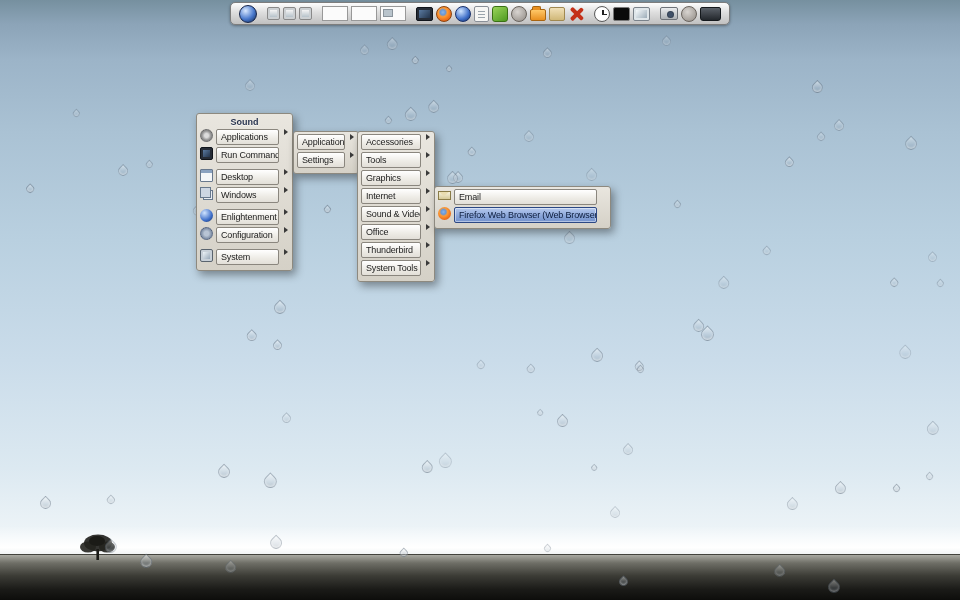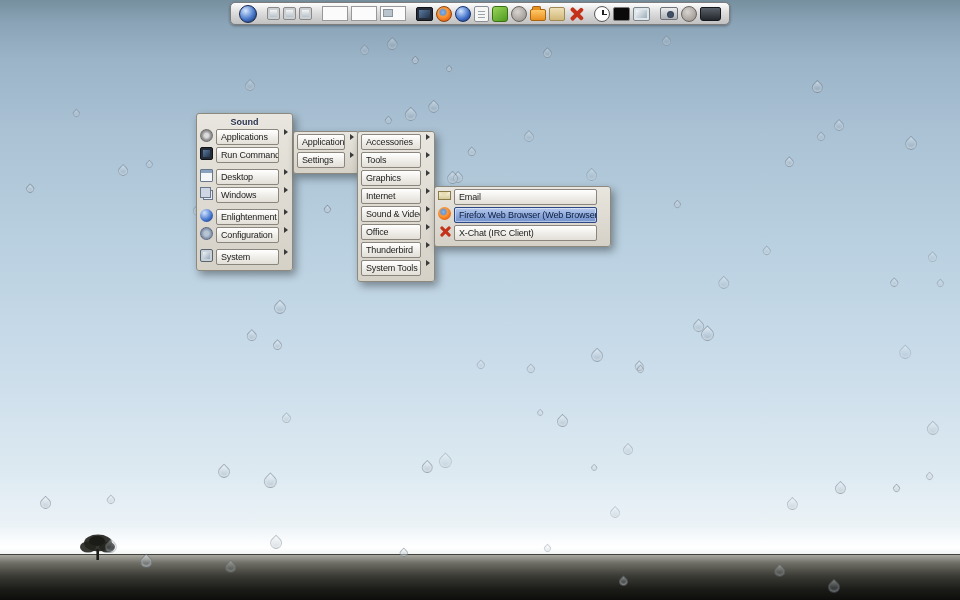--- a/index.html
+++ b/index.html
@@ -294,20 +294,15 @@
         <div class="mrow">
           <span class="ic s13 mi-envelope"></span>
           <div class="mbox">Email</div>
           <span class="marrow"></span>
         </div>
         <div class="mrow">
           <span class="ic s13 mi-firefox"></span>
           <div class="mbox selected">Firefox Web Browser (Web Browser)</div>
           <span class="marrow"></span>
         </div>
-        <div class="mrow">
-          <span class="ic s13 mi-xred"></span>
-          <div class="mbox">X-Chat (IRC Client)</div>
-          <span class="marrow"></span>
-        </div>
       </div>
     </div>
 </div>
 
 </body></html>

